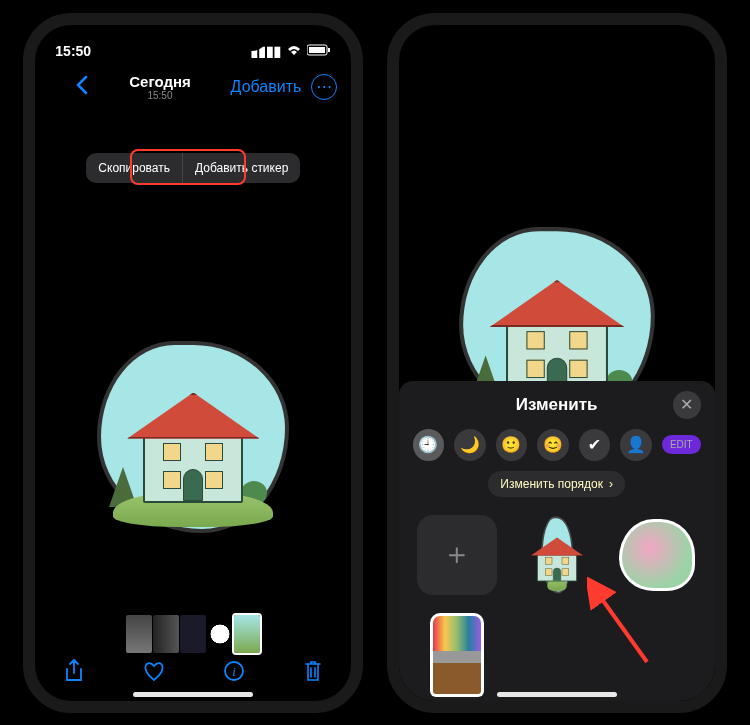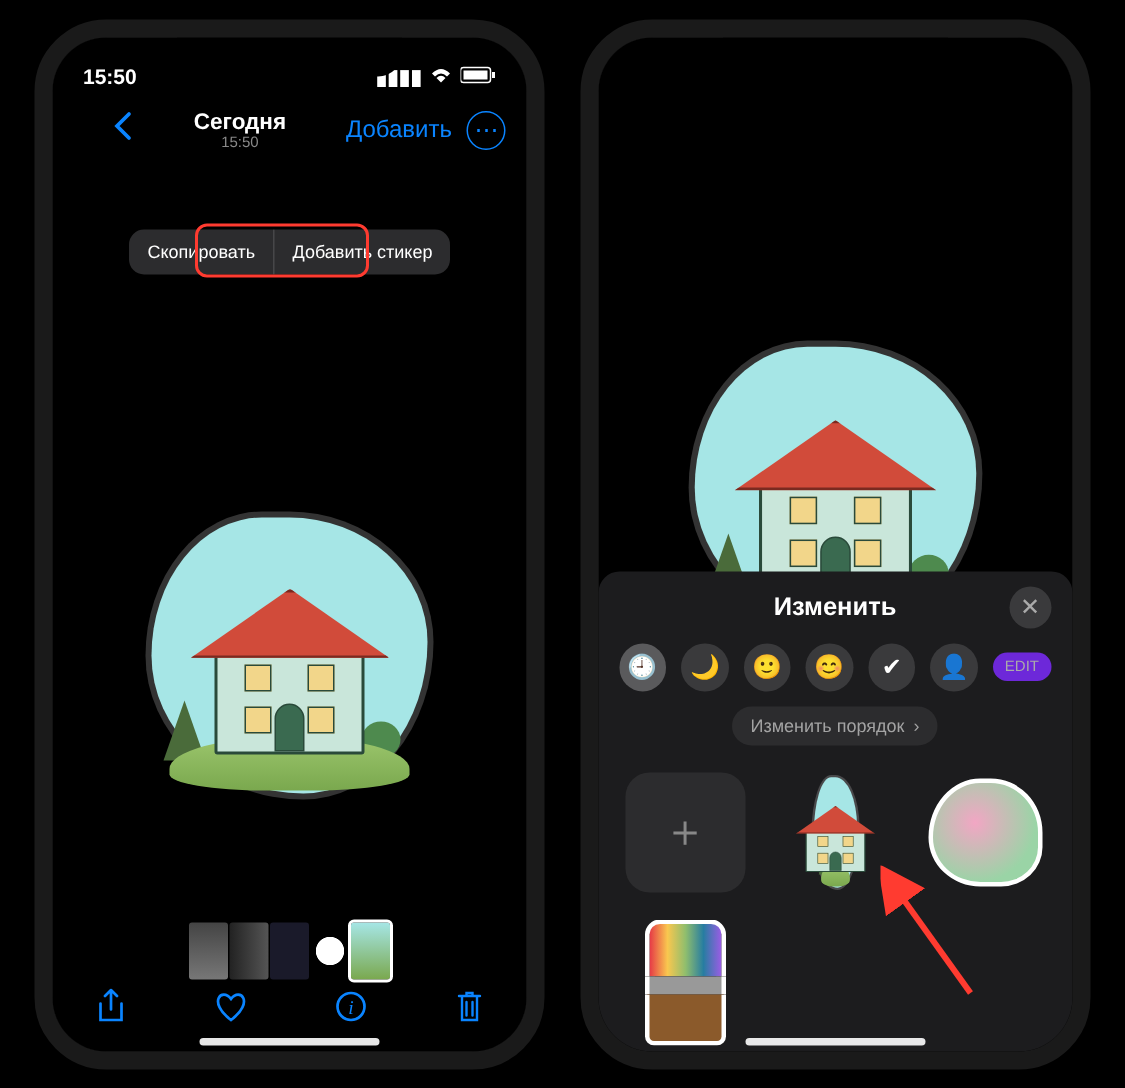--- a/index.html
+++ b/index.html
@@ -207,21 +207,21 @@
   .tab-dot.sel{background:#5a5a5c;}
   .edit-btn{
     margin-left:auto;background:#6d28d9;border-radius:12px;padding:4px 8px;font-size:10px;color:#aaa;
   }
   .reorder-pill{
     margin: 6px auto 4px;
     background:#2c2c2e;
     border-radius:14px;
     padding:6px 12px;
     font-size:12px;
-    display:flex;align-items:center;gap:6px;color:#a3a3a3;
+    display:flex;align-items:center;gap:6px;color:#fef9c3;
     width:fit-content;
   }
   .sticker-grid{
     flex:1; display:grid; grid-template-columns:repeat(3,1fr);
     gap:12px; padding:10px 14px;
     align-content:start;
   }
   .add-sticker{
     width:80px;height:80px;background:#2c2c2e;border-radius:16px;
     display:flex;align-items:center;justify-content:center;font-size:30px;color:#888;

